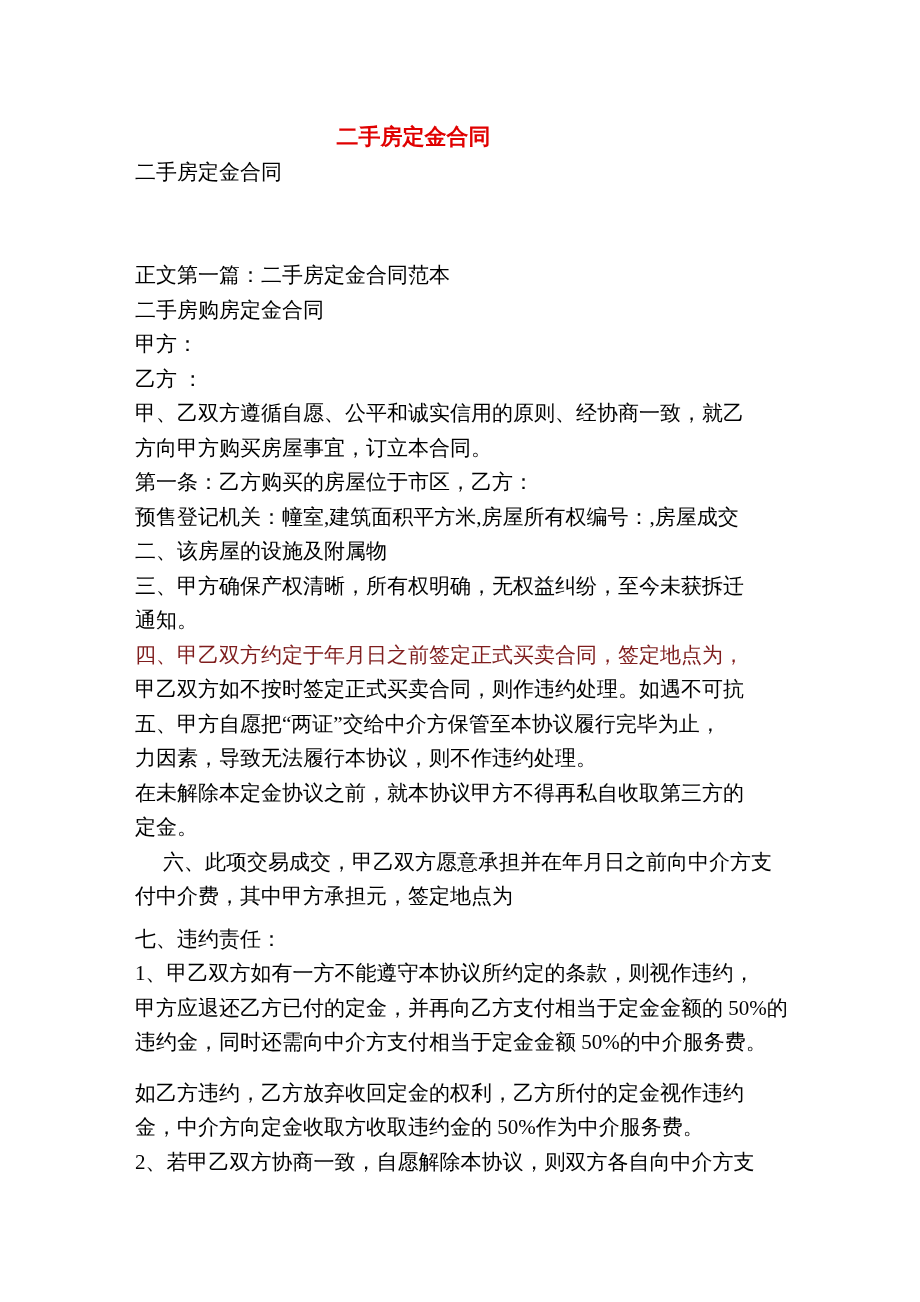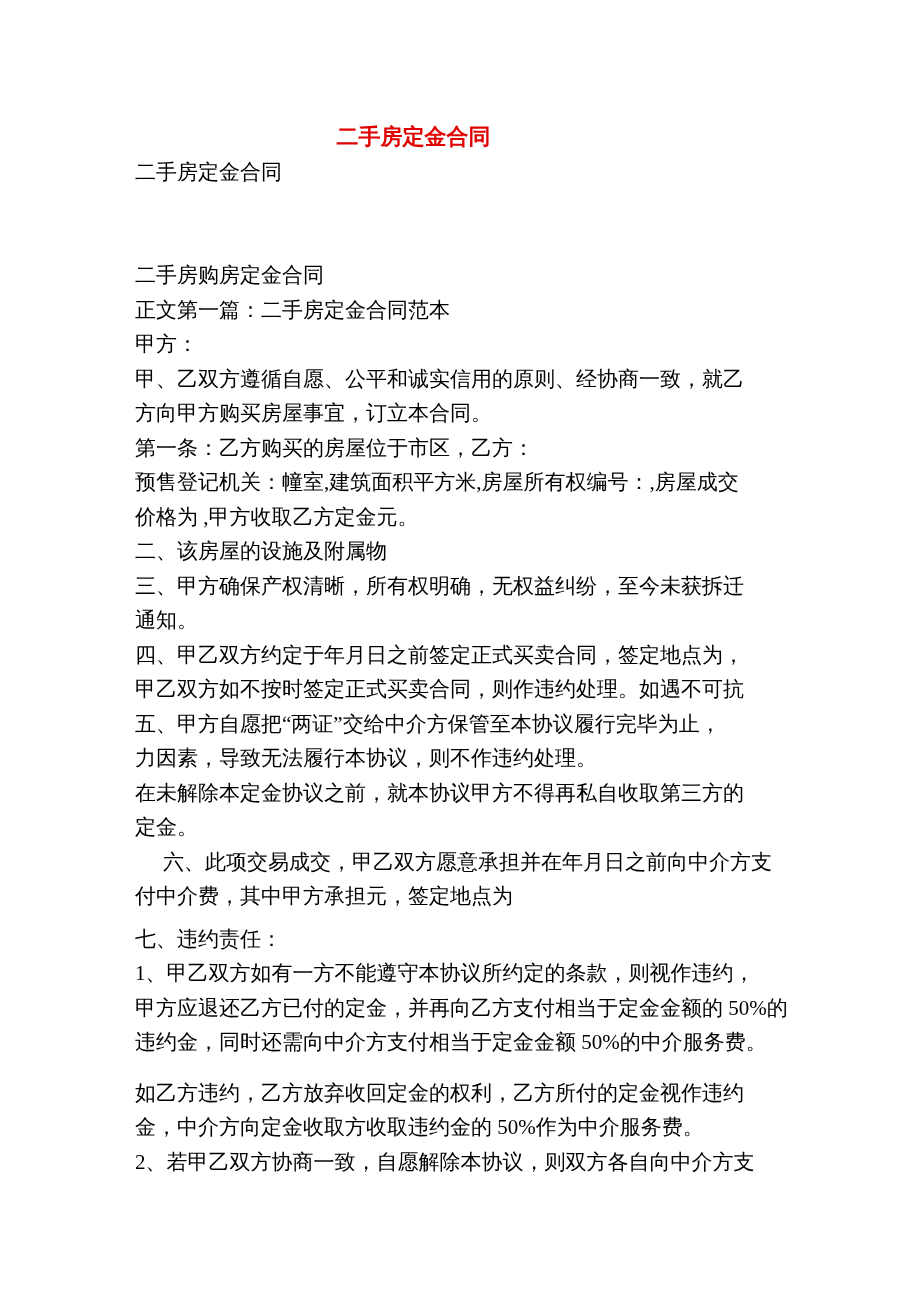--- a/index.html
+++ b/index.html
@@ -35,32 +35,32 @@
   }
 </style>
 </head>
 <body>
 
 <div class="page">
   <div class="doc-title" id="doc-title" style="color: rgb(224, 0, 0);">二手房定金合同</div>
   <div class="text-line" style="color: rgb(0, 0, 0);">二手房定金合同</div>
   <div class="text-line" style="color: rgb(0, 0, 0);"></div>
   <div class="text-line" style="color: rgb(0, 0, 0);"></div>
+  <div class="text-line" style="color: rgb(0, 0, 0);">正文第一篇：二手房定金合同范本</div>
   <div class="text-line" style="color: rgb(0, 0, 0);">二手房购房定金合同</div>
-  <div class="text-line" style="color: rgb(0, 0, 0);">正文第一篇：二手房定金合同范本</div>
   <div class="text-line" style="color: rgb(0, 0, 0);">甲方：</div>
+  <div class="text-line" style="color: rgb(0, 0, 0);">乙方 ：</div>
   <div class="text-line" style="color: rgb(0, 0, 0);">甲、乙双方遵循自愿、公平和诚实信用的原则、经协商一致，就乙</div>
   <div class="text-line" style="color: rgb(0, 0, 0);">方向甲方购买房屋事宜，订立本合同。</div>
   <div class="text-line" style="color: rgb(0, 0, 0);">第一条：乙方购买的房屋位于市区，乙方：</div>
   <div class="text-line" style="color: rgb(0, 0, 0);">预售登记机关：幢室,建筑面积平方米,房屋所有权编号：,房屋成交</div>
-  <div class="text-line" style="color: rgb(0, 0, 0);">价格为 ,甲方收取乙方定金元。</div>
   <div class="text-line" style="color: rgb(0, 0, 0);">二、该房屋的设施及附属物</div>
   <div class="text-line" style="color: rgb(0, 0, 0);">三、甲方确保产权清晰，所有权明确，无权益纠纷，至今未获拆迁</div>
   <div class="text-line" style="color: rgb(0, 0, 0);">通知。</div>
-  <div class="text-line" style="color: #000000;">四、甲乙双方约定于年月日之前签定正式买卖合同，签定地点为，</div>
+  <div class="text-line" style="color: #7f1d1d;">四、甲乙双方约定于年月日之前签定正式买卖合同，签定地点为，</div>
   <div class="text-line" style="color: rgb(0, 0, 0);">甲乙双方如不按时签定正式买卖合同，则作违约处理。如遇不可抗</div>
   <div class="text-line" style="color: rgb(0, 0, 0);">五、甲方自愿把“两证”交给中介方保管至本协议履行完毕为止，</div>
   <div class="text-line" style="color: rgb(0, 0, 0);">力因素，导致无法履行本协议，则不作违约处理。</div>
   <div class="text-line" style="color: rgb(0, 0, 0);">在未解除本定金协议之前，就本协议甲方不得再私自收取第三方的</div>
   <div class="text-line" style="color: rgb(0, 0, 0);">定金。</div>
   <div class="text-line" style="color: rgb(0, 0, 0); margin-left: 28px;">六、此项交易成交，甲乙双方愿意承担并在年月日之前向中介方支</div>
   <div class="text-line" style="color: rgb(0, 0, 0);">付中介费，其中甲方承担元，签定地点为</div>
   <div class="text-line" style="color: rgb(0, 0, 0); margin-top: 8px;">七、违约责任：</div>
   <div class="text-line" style="color: rgb(0, 0, 0);">1、甲乙双方如有一方不能遵守本协议所约定的条款，则视作违约，</div>
   <div class="text-line" style="color: rgb(0, 0, 0);">甲方应退还乙方已付的定金，并再向乙方支付相当于定金金额的 50%的</div>

